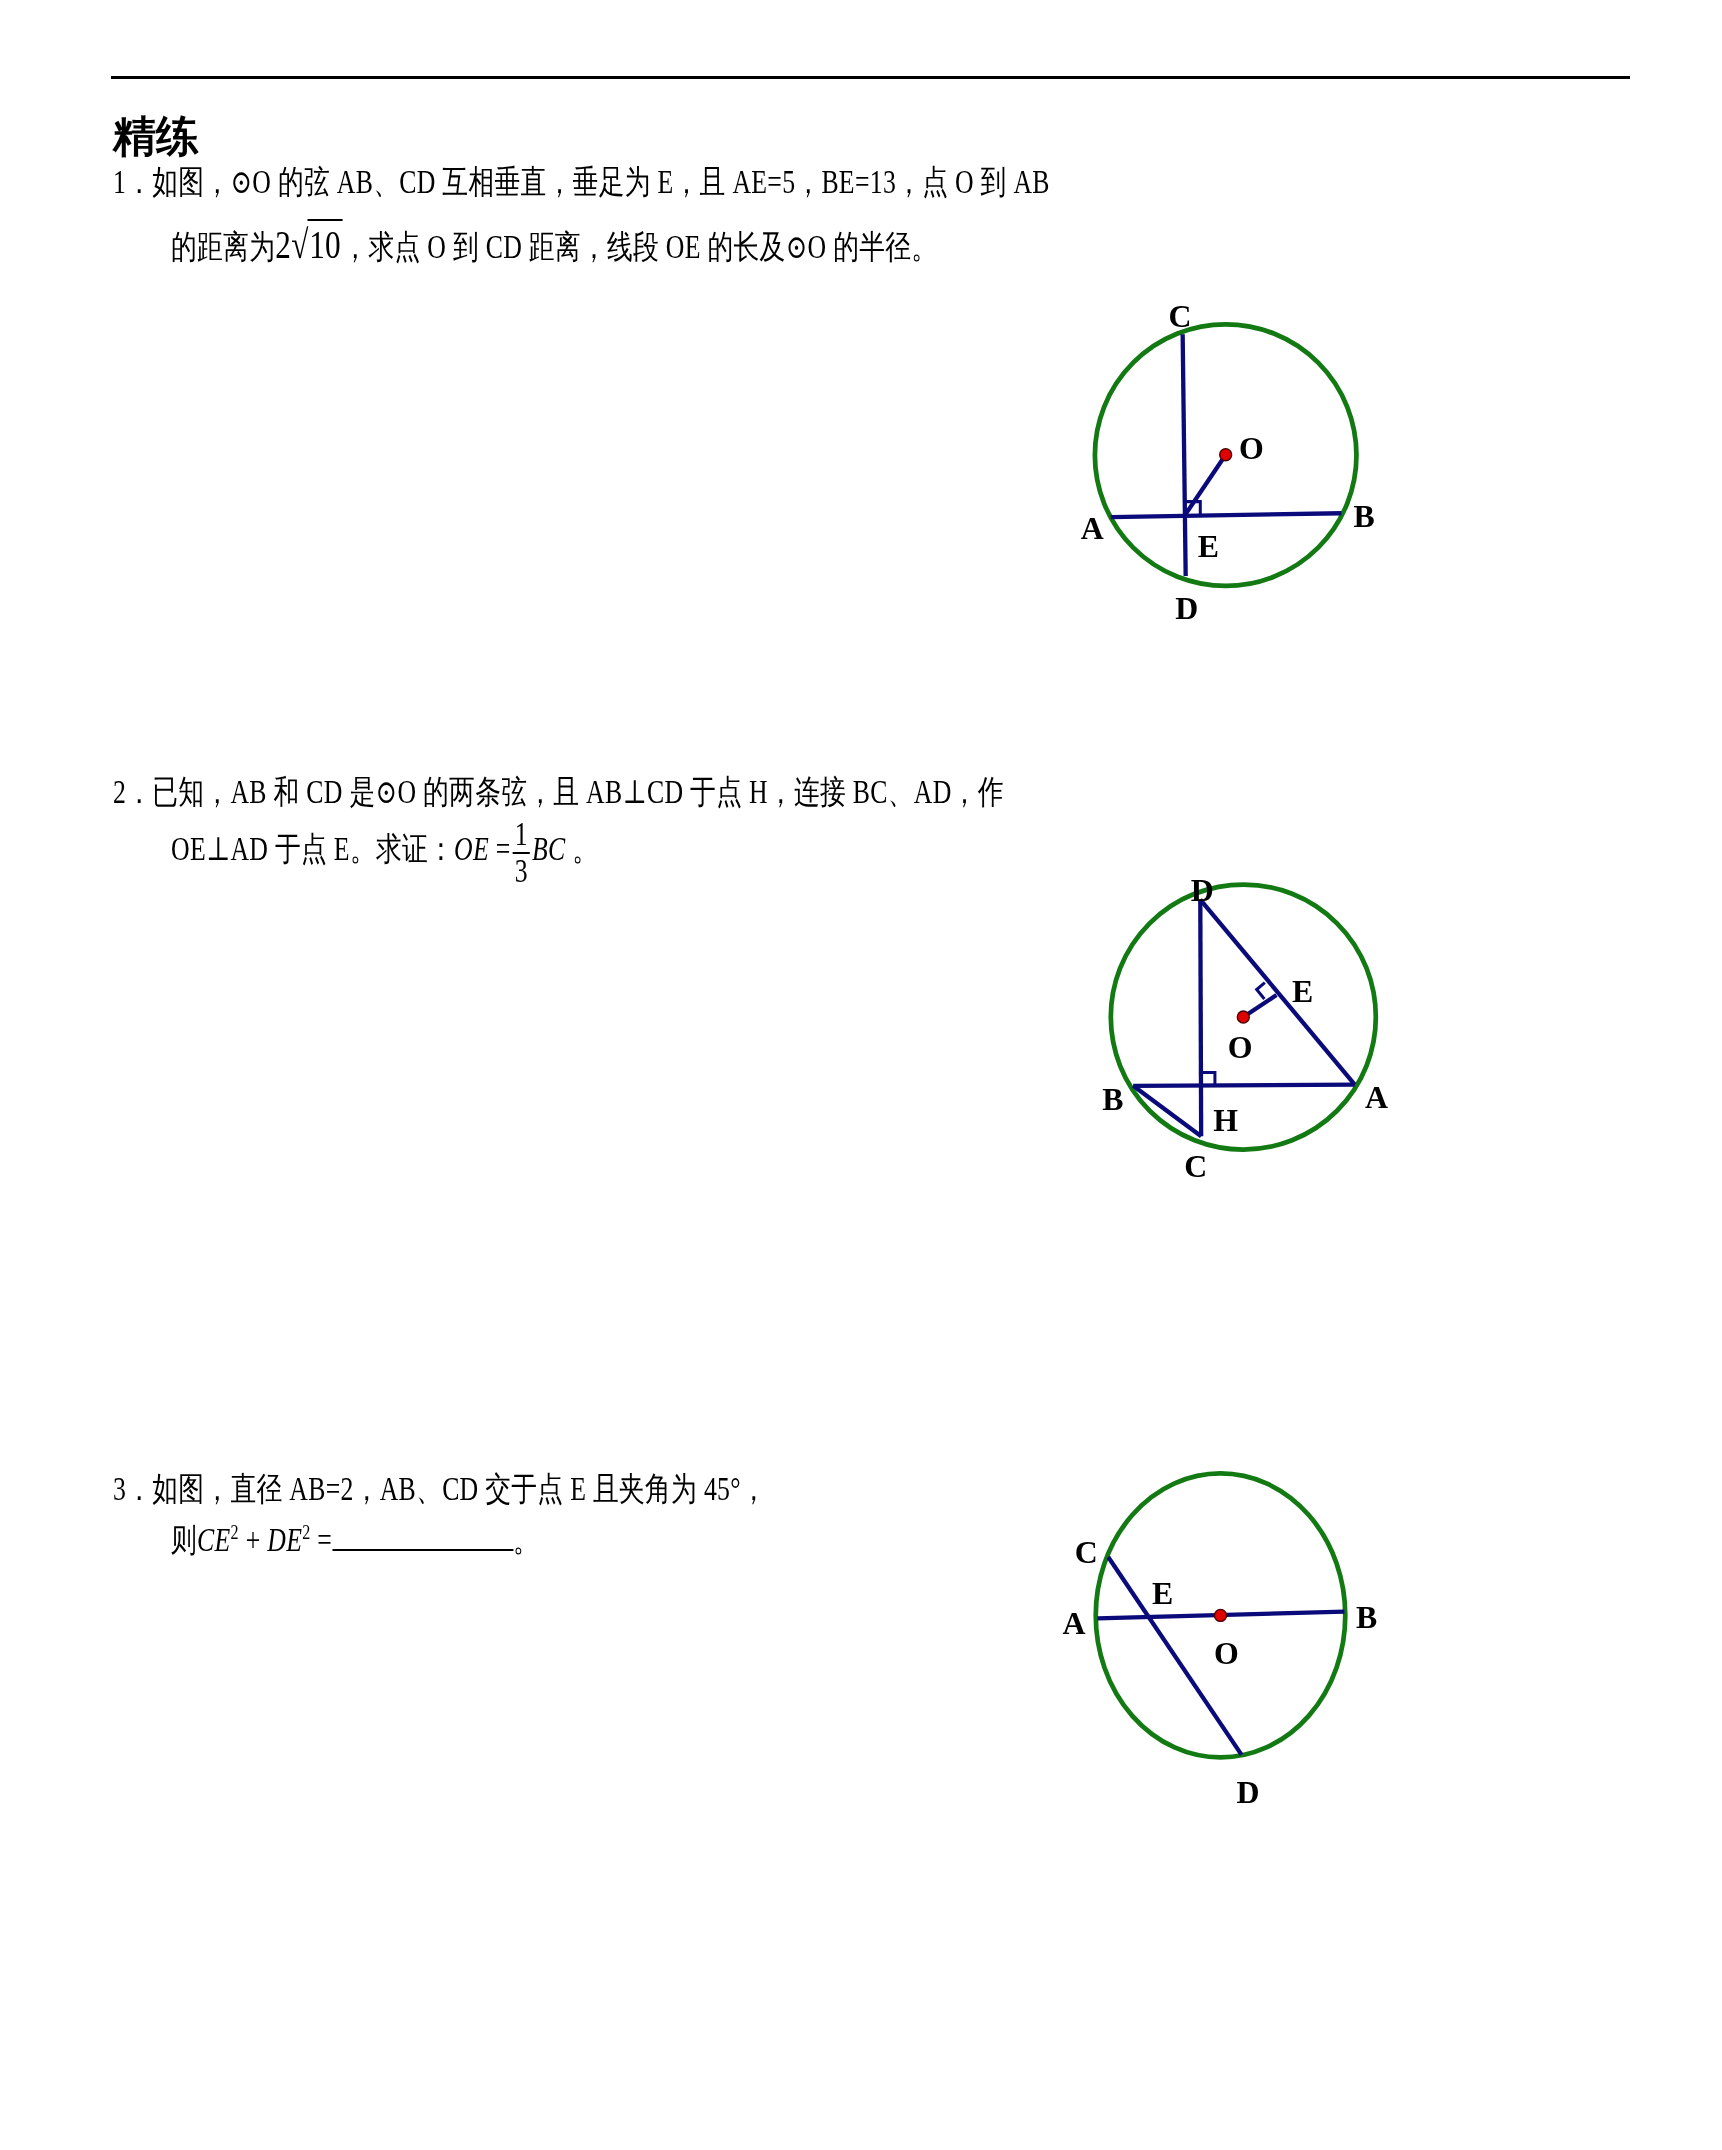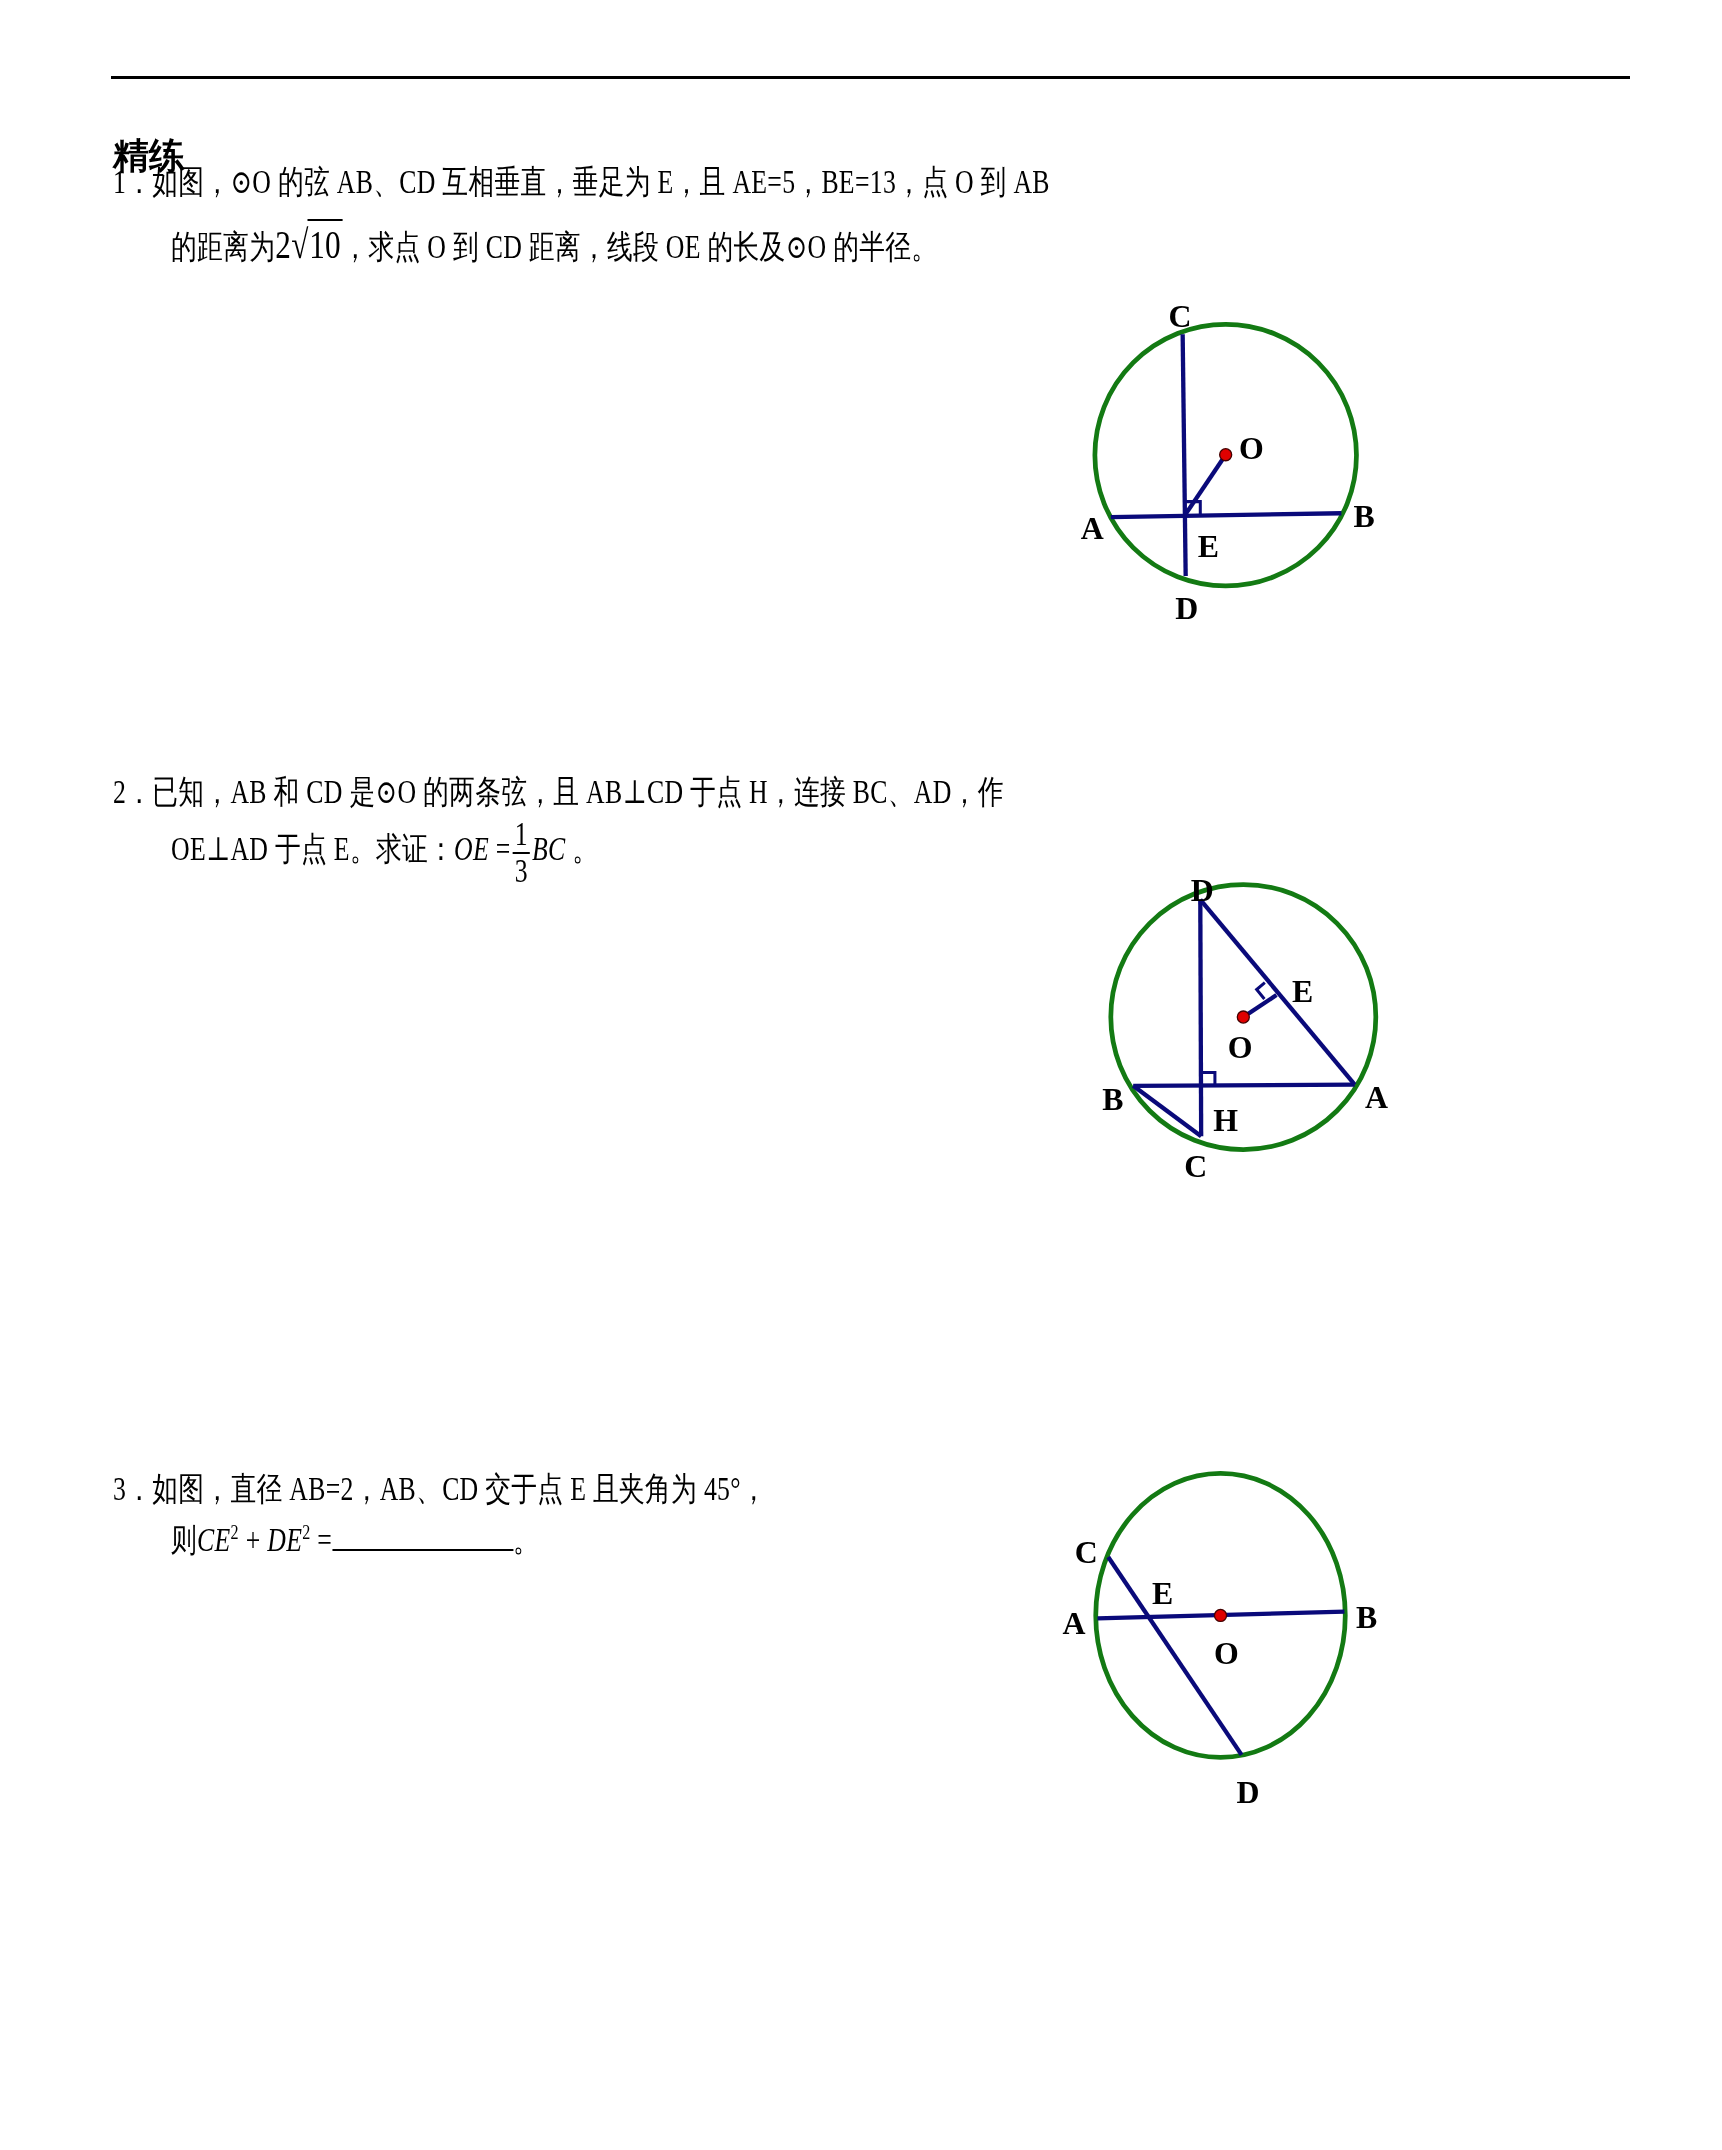--- a/index.html
+++ b/index.html
@@ -1,20 +1,20 @@
 <!DOCTYPE html>
 <html style="font-size:6.9px"><head>
 <meta charset="utf-8">
 <style>
   html, body { margin:0; padding:0; background:#ffffff; }
   body { width:1723px; height:2475px; position:relative; overflow:hidden;
          font-family:"DejaVu Serif","Liberation Serif",serif; color:#000; }
   .rule { position:absolute; left:111px; top:76px; width:1519px; height:3px; background:#000; }
-  .section-title { position:absolute; left:113px; top:108px; font-size:36px; font-weight:bold;
-                   font-family:"DejaVu Sans","Liberation Sans",sans-serif;margin-top:24px; }
+  .section-title { position:absolute; left:113px; top:108px; font-size:43px; font-weight:bold;
+                   font-family:"DejaVu Sans","Liberation Sans",sans-serif; }
   .line { position:absolute; font-size:33px; white-space:nowrap; letter-spacing:0.4px;
           font-family:"Liberation Serif","DejaVu Serif",serif; transform:scaleX(0.78); transform-origin:left top; }
   .math { font-style:italic; font-family:"Liberation Serif","DejaVu Serif",serif; }
   .sqrt { display:inline-block; border-top:2.2px solid #000; padding:0 1.7px; margin-left:-0.9px; }
   .frac { display:inline-block; vertical-align:middle; text-align:center; font-style:normal; margin:0 2.6px; }
   .frac span { display:block; line-height:1.05; }
   .frac .num { border-bottom:2.2px solid #000; padding:0 2.6px; }
   sup { font-size:20.6px; vertical-align:super; }
   .blank { display:inline-block; width:232px; border-bottom:2.2px solid #000; height:27px; vertical-align:baseline; }
   svg.diagram { position:absolute; left:0; top:0; }

